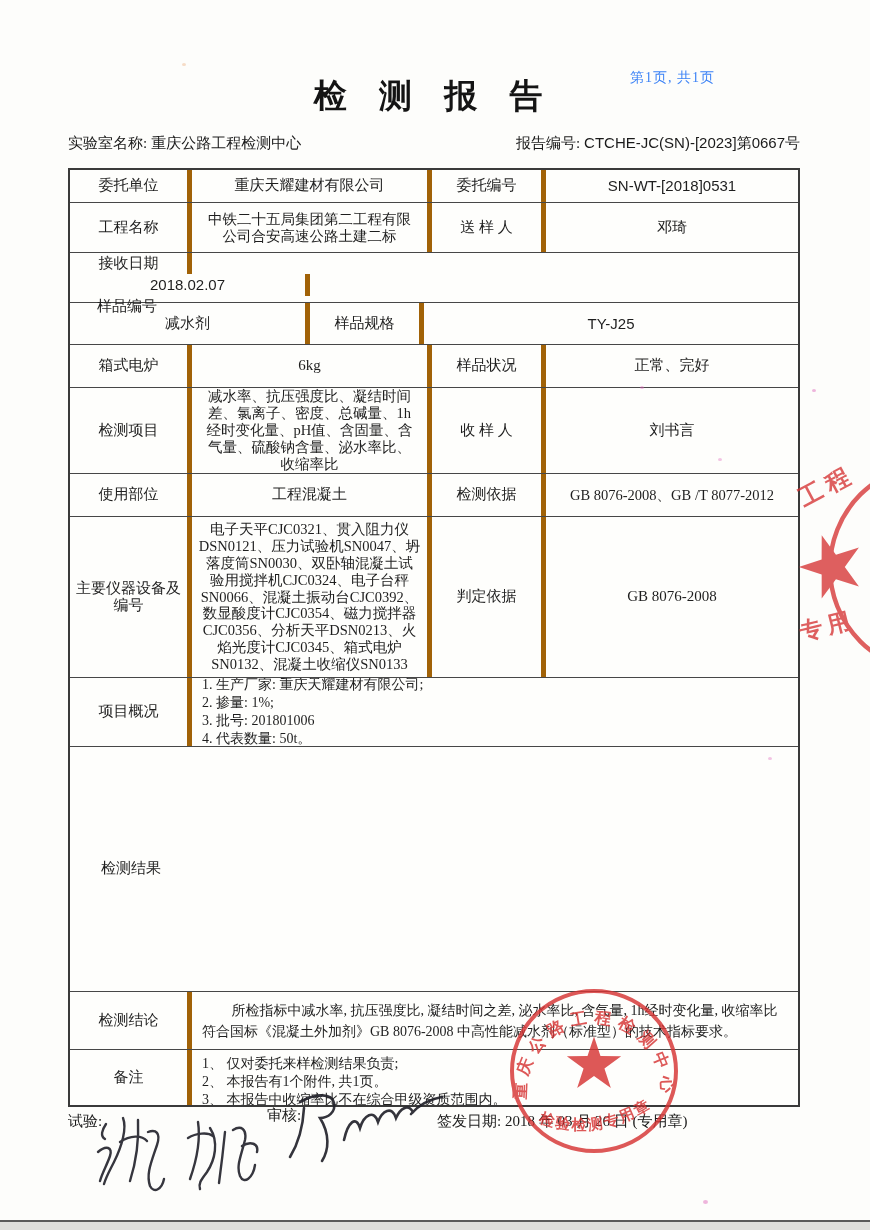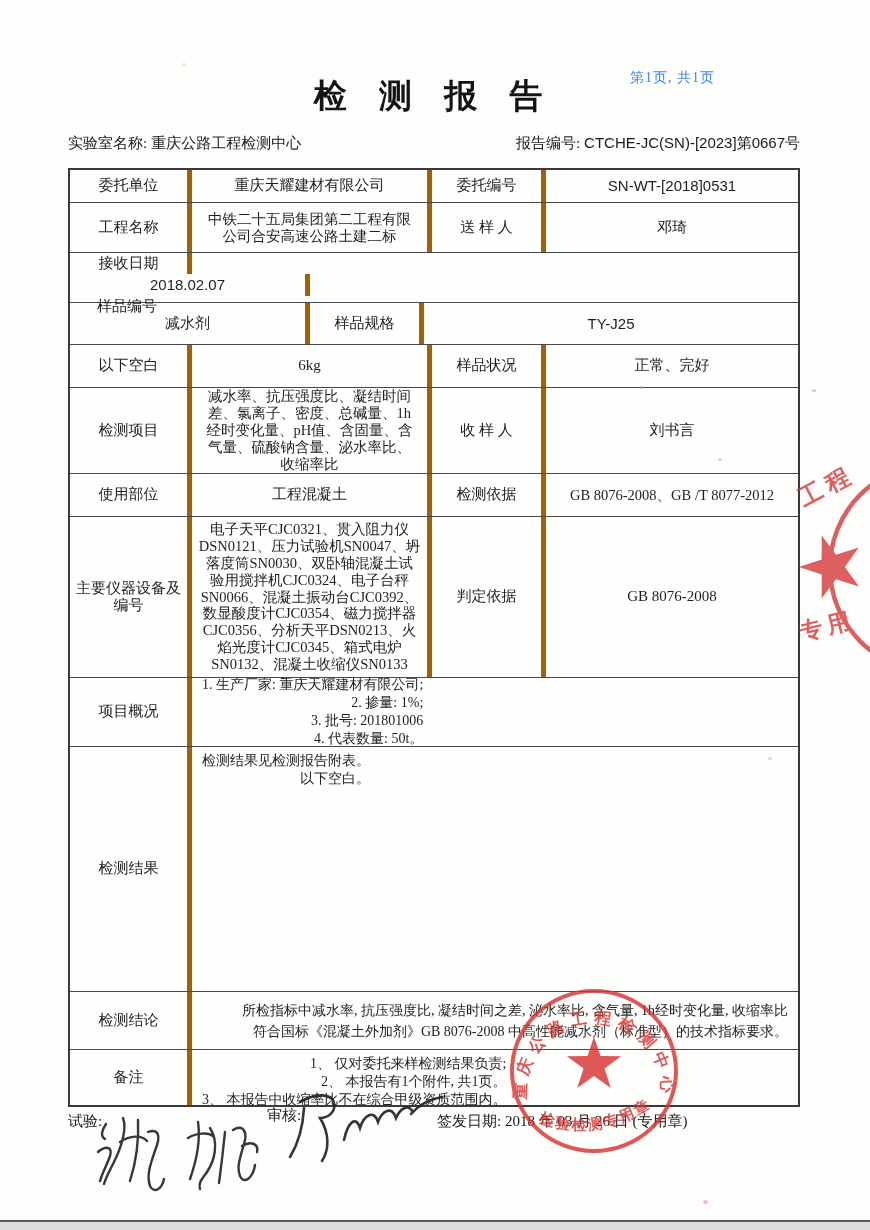--- a/index.html
+++ b/index.html
@@ -31,21 +31,21 @@
     border:2px solid #3a3a3a;box-sizing:border-box;background:rgba(255,255,255,.35);
   }
   .tr{display:flex;border-bottom:1px solid #474747;box-sizing:border-box;}
   .tr:last-child{border-bottom:none;}
   .td{
     box-sizing:border-box;border-right:5px solid #a16207;
     display:flex;align-items:center;justify-content:center;
     text-align:center;font-size:15px;line-height:1.15;
     white-space:pre-line;overflow:hidden;padding:2px 4px;color:#1e1e1e;
   }
-  .td:last-child{border-right:none;text-align:right;}
+  .td:last-child{border-right:none;}
   .c1{width:122px;flex:none;}
   .c2{width:240px;flex:none;}
   .c3{width:114px;flex:none;}
   .c4{flex:1;}
   .wide{flex:1;}
   .rh0{height:33px;} .rh1{height:50px;} .rh2{height:50px;flex-direction:column;} .rh3{height:42px;}
   .rh4{height:43px;} .rh5{height:86px;} .rh6{height:43px;} .rh7{height:161px;}
   .rh8{height:69px;} .rh9{height:245px;} .rh10{height:58px;} .rh11{height:55px;}
   .small{font-size:14.5px;line-height:1.16;}
   .leftcell{justify-content:flex-start;text-align:left;align-items:center;padding-left:10px;}
@@ -107,21 +107,21 @@
       <div class="td c3">样品编号</div>
     </div>
 
     <div class="tr rh3">
       <div class="td c2">减水剂</div>
       <div class="td c3">样品规格</div>
       <div class="td c4 numcell">TY-J25</div>
     </div>
 
     <div class="tr rh4">
-      <div class="td c1">以下空白</div>
+      <div class="td c1">箱式电炉</div>
       <div class="td c2">6kg</div>
       <div class="td c3">样品状况</div>
       <div class="td c4">正常、完好</div>
     </div>
 
     <div class="tr rh5">
       <div class="td c1">检测项目</div>
       <div class="td c2 small">减水率、抗压强度比、凝结时间
 差、氯离子、密度、总碱量、1h
 经时变化量、pH值、含固量、含
@@ -157,22 +157,20 @@
     <div class="tr rh8">
       <div class="td c1">项目概况</div>
       <div class="td wide leftcell notes">1. 生产厂家: 重庆天耀建材有限公司;
 2. 掺量: 1%;
 3. 批号: 201801006
 4. 代表数量: 50t。</div>
     </div>
 
     <div class="tr rh9">
       <div class="td c1">检测结果</div>
-      <div class="td wide leftcell topcell notes">检测结果见检测报告附表。
-以下空白。</div>
     </div>
 
     <div class="tr rh10">
       <div class="td c1">检测结论</div>
       <div class="td wide concl">所检指标中减水率, 抗压强度比, 凝结时间之差, 泌水率比, 含气量, 1h经时变化量, 收缩率比符合国标《混凝土外加剂》GB 8076-2008 中高性能减水剂（标准型）的技术指标要求。</div>
     </div>
 
     <div class="tr rh11">
       <div class="td c1">备注</div>
       <div class="td wide leftcell topcell notes">1、 仅对委托来样检测结果负责;

